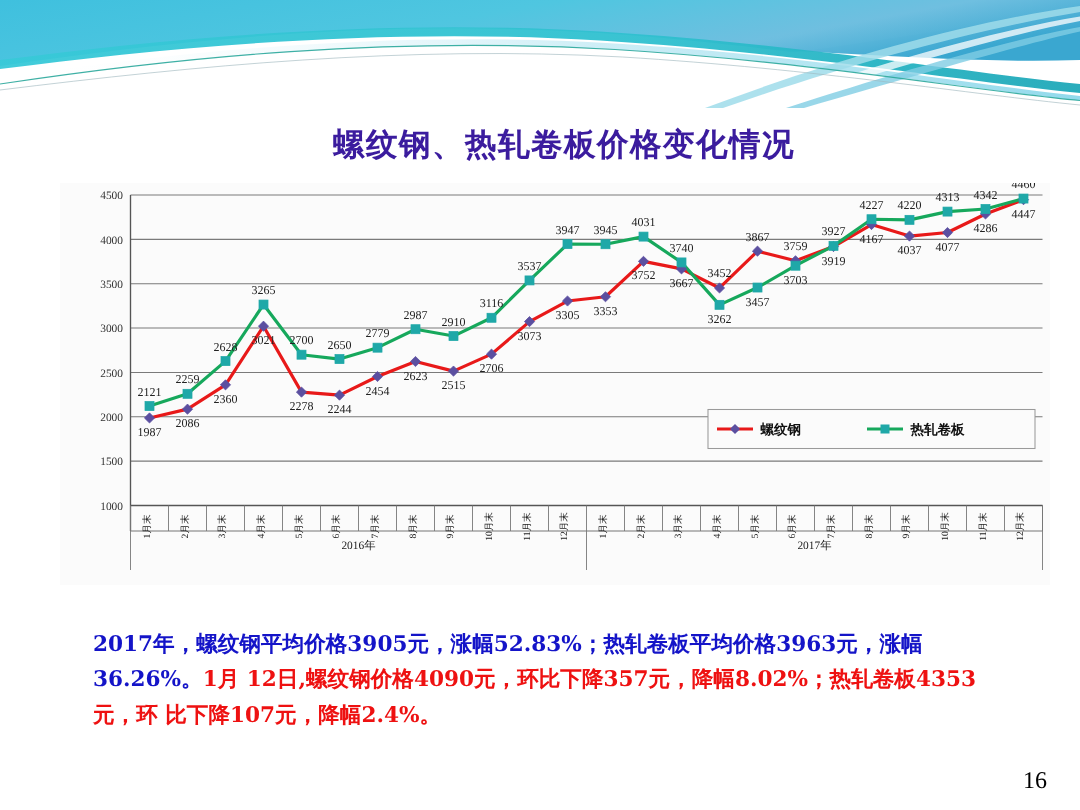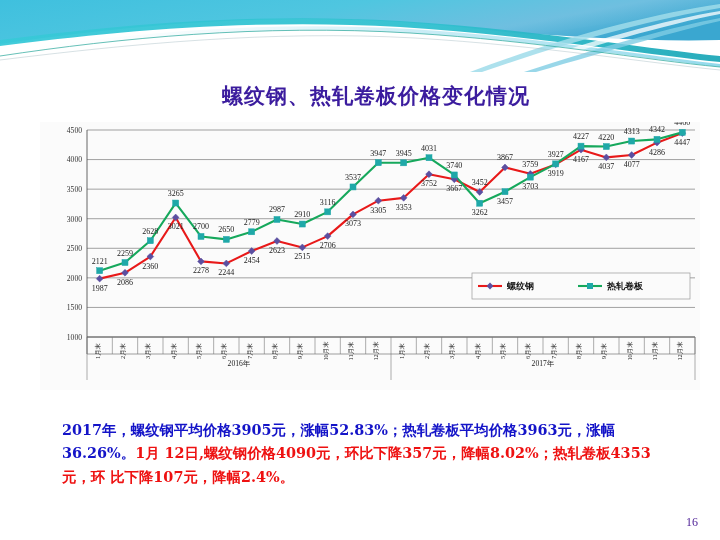--- a/index.html
+++ b/index.html
@@ -30,21 +30,21 @@
     font-family:"DejaVu Serif","Liberation Serif",serif;
     font-weight:bold;font-size:14.4px;line-height:1.62;
     text-align:left;
   }
   #note .seg-blue{color:#1414c8;}
   #note .seg-red{color:#ee1111;text-align:center;}
 
   
   #page-no{
     position:absolute;right:22px;bottom:10px;
-    color:#4c1d95;font-size:12px;
+    color:#000000;font-size:16px;
     font-family:"Liberation Serif","DejaVu Serif",serif;
   }
 
   .lbl{font-family:"Liberation Serif","DejaVu Serif",serif;margin-left:16px;}
 </style>
 </head>
 <body>
 
 <div id="banner">
   <svg width="720" height="72" viewBox="0 0 720 72" xmlns="http://www.w3.org/2000/svg">

